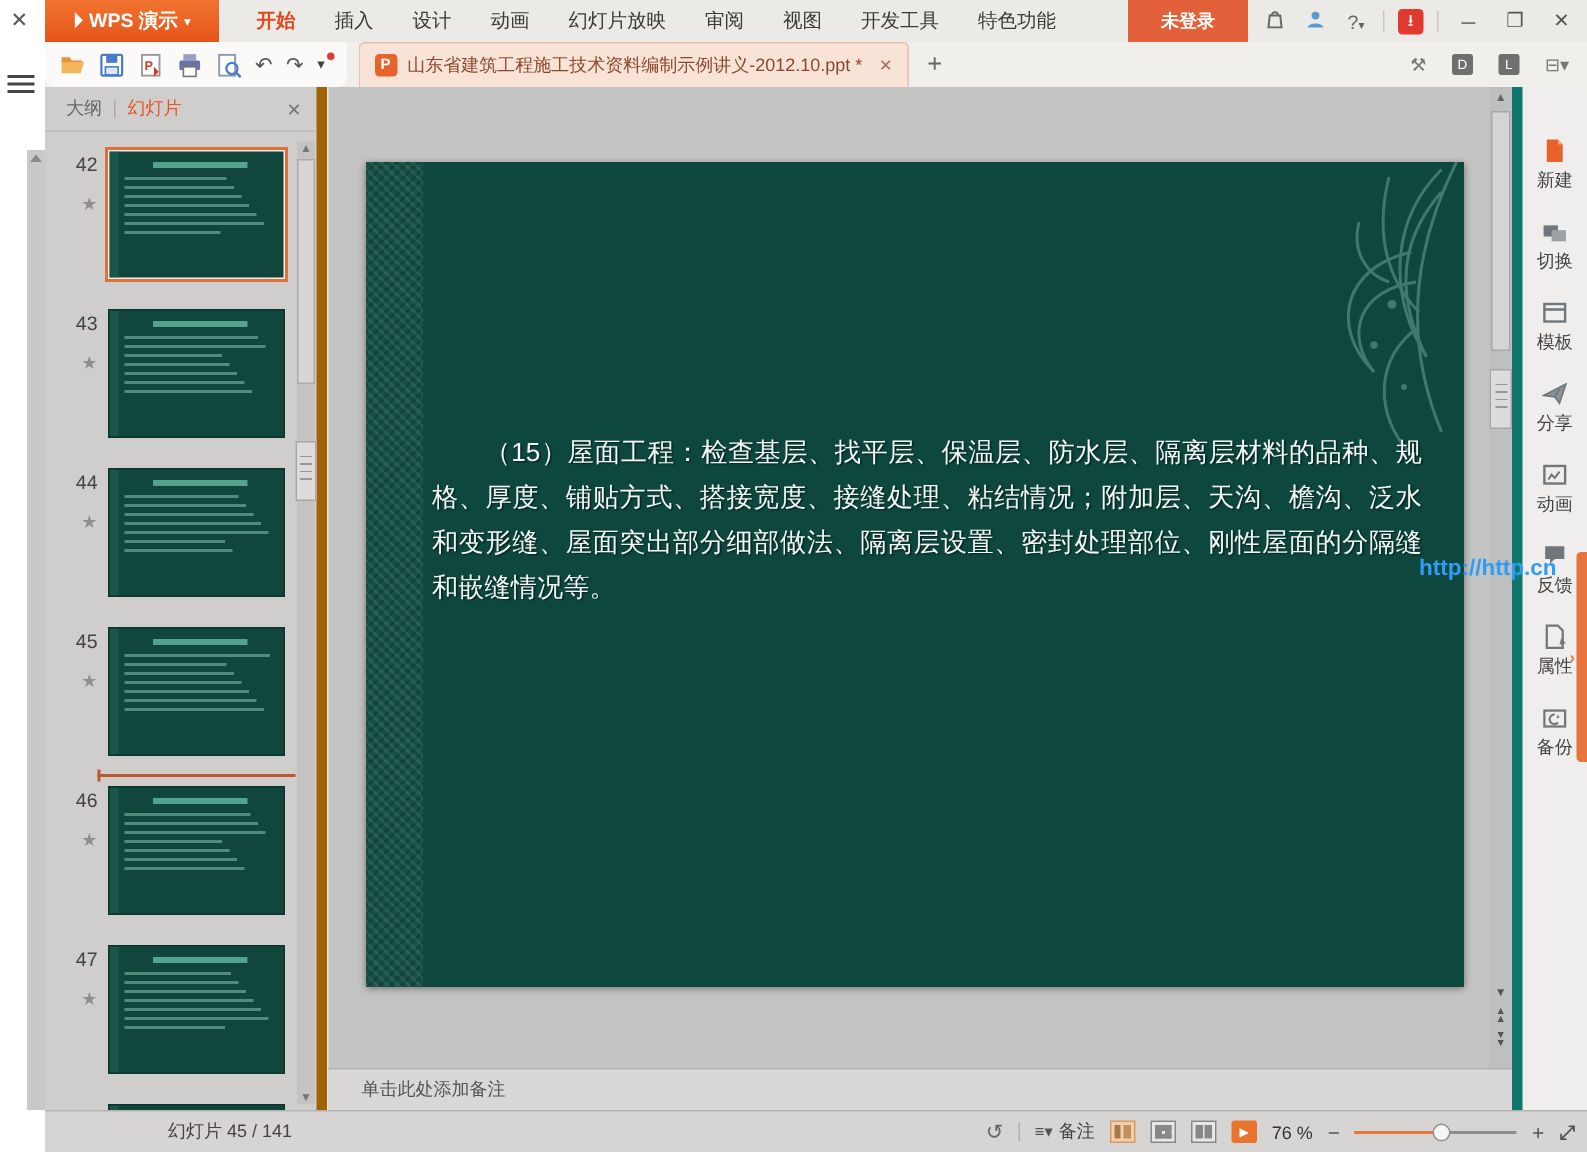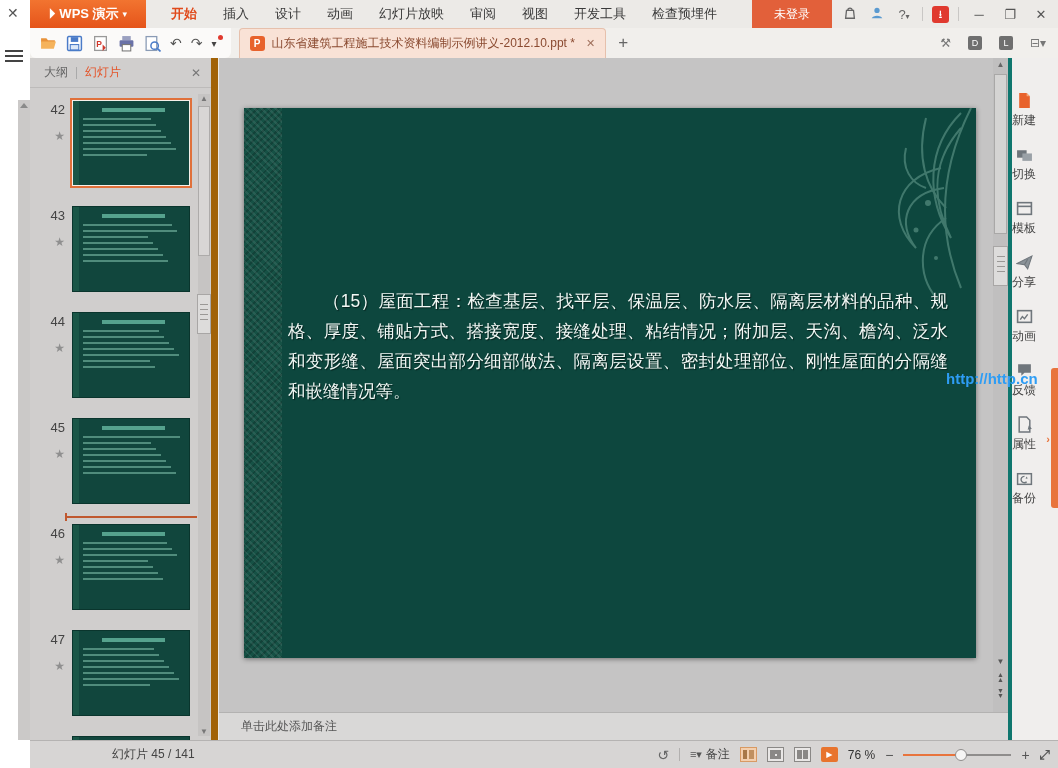--- a/index.html
+++ b/index.html
@@ -15,21 +15,21 @@
   .sliver-scroll .tri{position:absolute;top:3px;left:2px;width:0;height:0;border-left:4px solid transparent;border-right:4px solid transparent;border-bottom:5px solid #8a8a8a;}
 
   
   .titlebar{position:absolute;left:30px;top:0;right:0;height:28px;background:#eceae7;display:flex;align-items:center;}
   .wps-block{height:28px;width:116px;background:linear-gradient(#f27430,#e5541a);color:#fff;display:flex;align-items:center;justify-content:center;gap:4px;font-weight:bold;font-size:13px;flex:none;cursor:pointer;}
   .wps-block .caret{font-size:9px;font-weight:normal;}
   .menu{display:flex;align-items:center;margin-left:12px;}
   .menu .mtab{padding:0 13px;font-size:13px;color:#3a3a3a;line-height:28px;cursor:pointer;white-space:nowrap;}
   .menu .mtab.active{color:#e0491a;font-weight:bold;}
   .tb-right{margin-left:auto;display:flex;align-items:center;gap:9px;padding-right:6px;}
-  .login-btn{background:#e2603a;color:#fff;font-size:12px;height:28px;line-height:28px;padding:0 22px;cursor:pointer;}
+  .login-btn{background:#e2603a;color:#fff;font-size:12px;height:28px;line-height:28px;padding:0 22px;cursor:pointer;font-weight:bold;}
   .tb-ic{font-size:13px;color:#666;cursor:pointer;width:18px;text-align:center;}
   .tb-sep{width:1px;height:14px;background:#c9c7c5;}
   .dl-ic{width:17px;height:17px;background:#e03a2f;border-radius:3px;color:#fff;font-size:11px;line-height:16px;text-align:center;cursor:pointer;}
   .win-ic{font-size:13px;color:#555;width:22px;text-align:center;cursor:pointer;}
 
   
   .quickbar{position:absolute;left:30px;top:28px;right:0;height:30px;background:#f1efec;display:flex;align-items:center;}
   .qleft{height:30px;background:#fbfaf9;border-radius:0 0 6px 6px;display:flex;align-items:center;gap:9px;padding:0 10px;}
   .qic{width:17px;height:17px;display:inline-block;cursor:pointer;}
   .qglyph{font-size:14px;color:#555;cursor:pointer;line-height:17px;}
@@ -90,21 +90,21 @@
   
   .vscroll{position:absolute;right:0;top:0;width:15px;bottom:28px;background:#c0bfbf;}
   .vscroll .up{position:absolute;top:2px;left:0;width:15px;text-align:center;font-size:8px;color:#666;cursor:pointer;}
   .vthumb{position:absolute;left:1px;top:16px;width:13px;height:160px;background:#d5d4d3;border:1px solid #a9a8a7;cursor:pointer;}
   .vscroll .grip{top:188px;left:0;width:15px;}
   .navstack{position:absolute;left:0;bottom:14px;width:15px;display:flex;flex-direction:column;align-items:center;gap:6px;}
   .navstack .one{font-size:8px;color:#555;cursor:pointer;line-height:8px;}
   .dbl{display:flex;flex-direction:column;line-height:5px;font-size:7px;color:#555;cursor:pointer;text-align:center;}
 
   
-  .rsidebar{position:absolute;right:0;top:0;width:50px;bottom:0;background:#f0eeed;border-left:4px solid #0f766e;display:flex;flex-direction:column;align-items:flex-start;padding-top:34px;gap:17px;}
+  .rsidebar{position:absolute;right:0;top:0;width:50px;bottom:0;background:#f0eeed;border-left:7px solid #0f766e;display:flex;flex-direction:column;align-items:center;padding-top:34px;gap:17px;}
   .rs-item{display:flex;flex-direction:column;align-items:center;gap:3px;cursor:pointer;}
   .rs-item svg{width:17px;height:17px;}
   .rs-label{font-size:12px;color:#444;}
   .orange-strip{position:absolute;right:0;top:310px;width:7px;height:140px;background:#e8743d;border-radius:3px 0 0 3px;}
   .rs-arrow{position:absolute;right:8px;top:375px;color:#e8743d;font-size:11px;font-weight:bold;cursor:pointer;}
 
   
   .statusbar{position:absolute;left:30px;right:0;top:740px;height:28px;background:#d7d5d4;border-top:1px solid #b5b3b2;display:flex;align-items:center;font-size:12px;color:#444;}
   .sb-left{margin-left:82px;}
   .sb-right{margin-left:auto;display:flex;align-items:center;gap:10px;padding-right:8px;}
@@ -156,21 +156,21 @@
     </div>
     <div class="menu">
       <span class="mtab active">开始</span>
       <span class="mtab">插入</span>
       <span class="mtab">设计</span>
       <span class="mtab">动画</span>
       <span class="mtab">幻灯片放映</span>
       <span class="mtab">审阅</span>
       <span class="mtab">视图</span>
       <span class="mtab">开发工具</span>
-      <span class="mtab">检查预埋件</span>
+      <span class="mtab">特色功能</span>
     </div>
     <div class="tb-right">
       <div class="login-btn">未登录</div>
       <span class="tb-ic">
         <svg width="14" height="14" viewBox="0 0 16 16">
             <path d="M4 5h8l1 9H3z" fill="none" stroke="#666" stroke-width="1.5"></path>
             <path d="M5.5 5a2.5 2.5 0 015 0" fill="none" stroke="#666" stroke-width="1.5"></path>
           </svg>
       </span>
       <span class="tb-ic">

